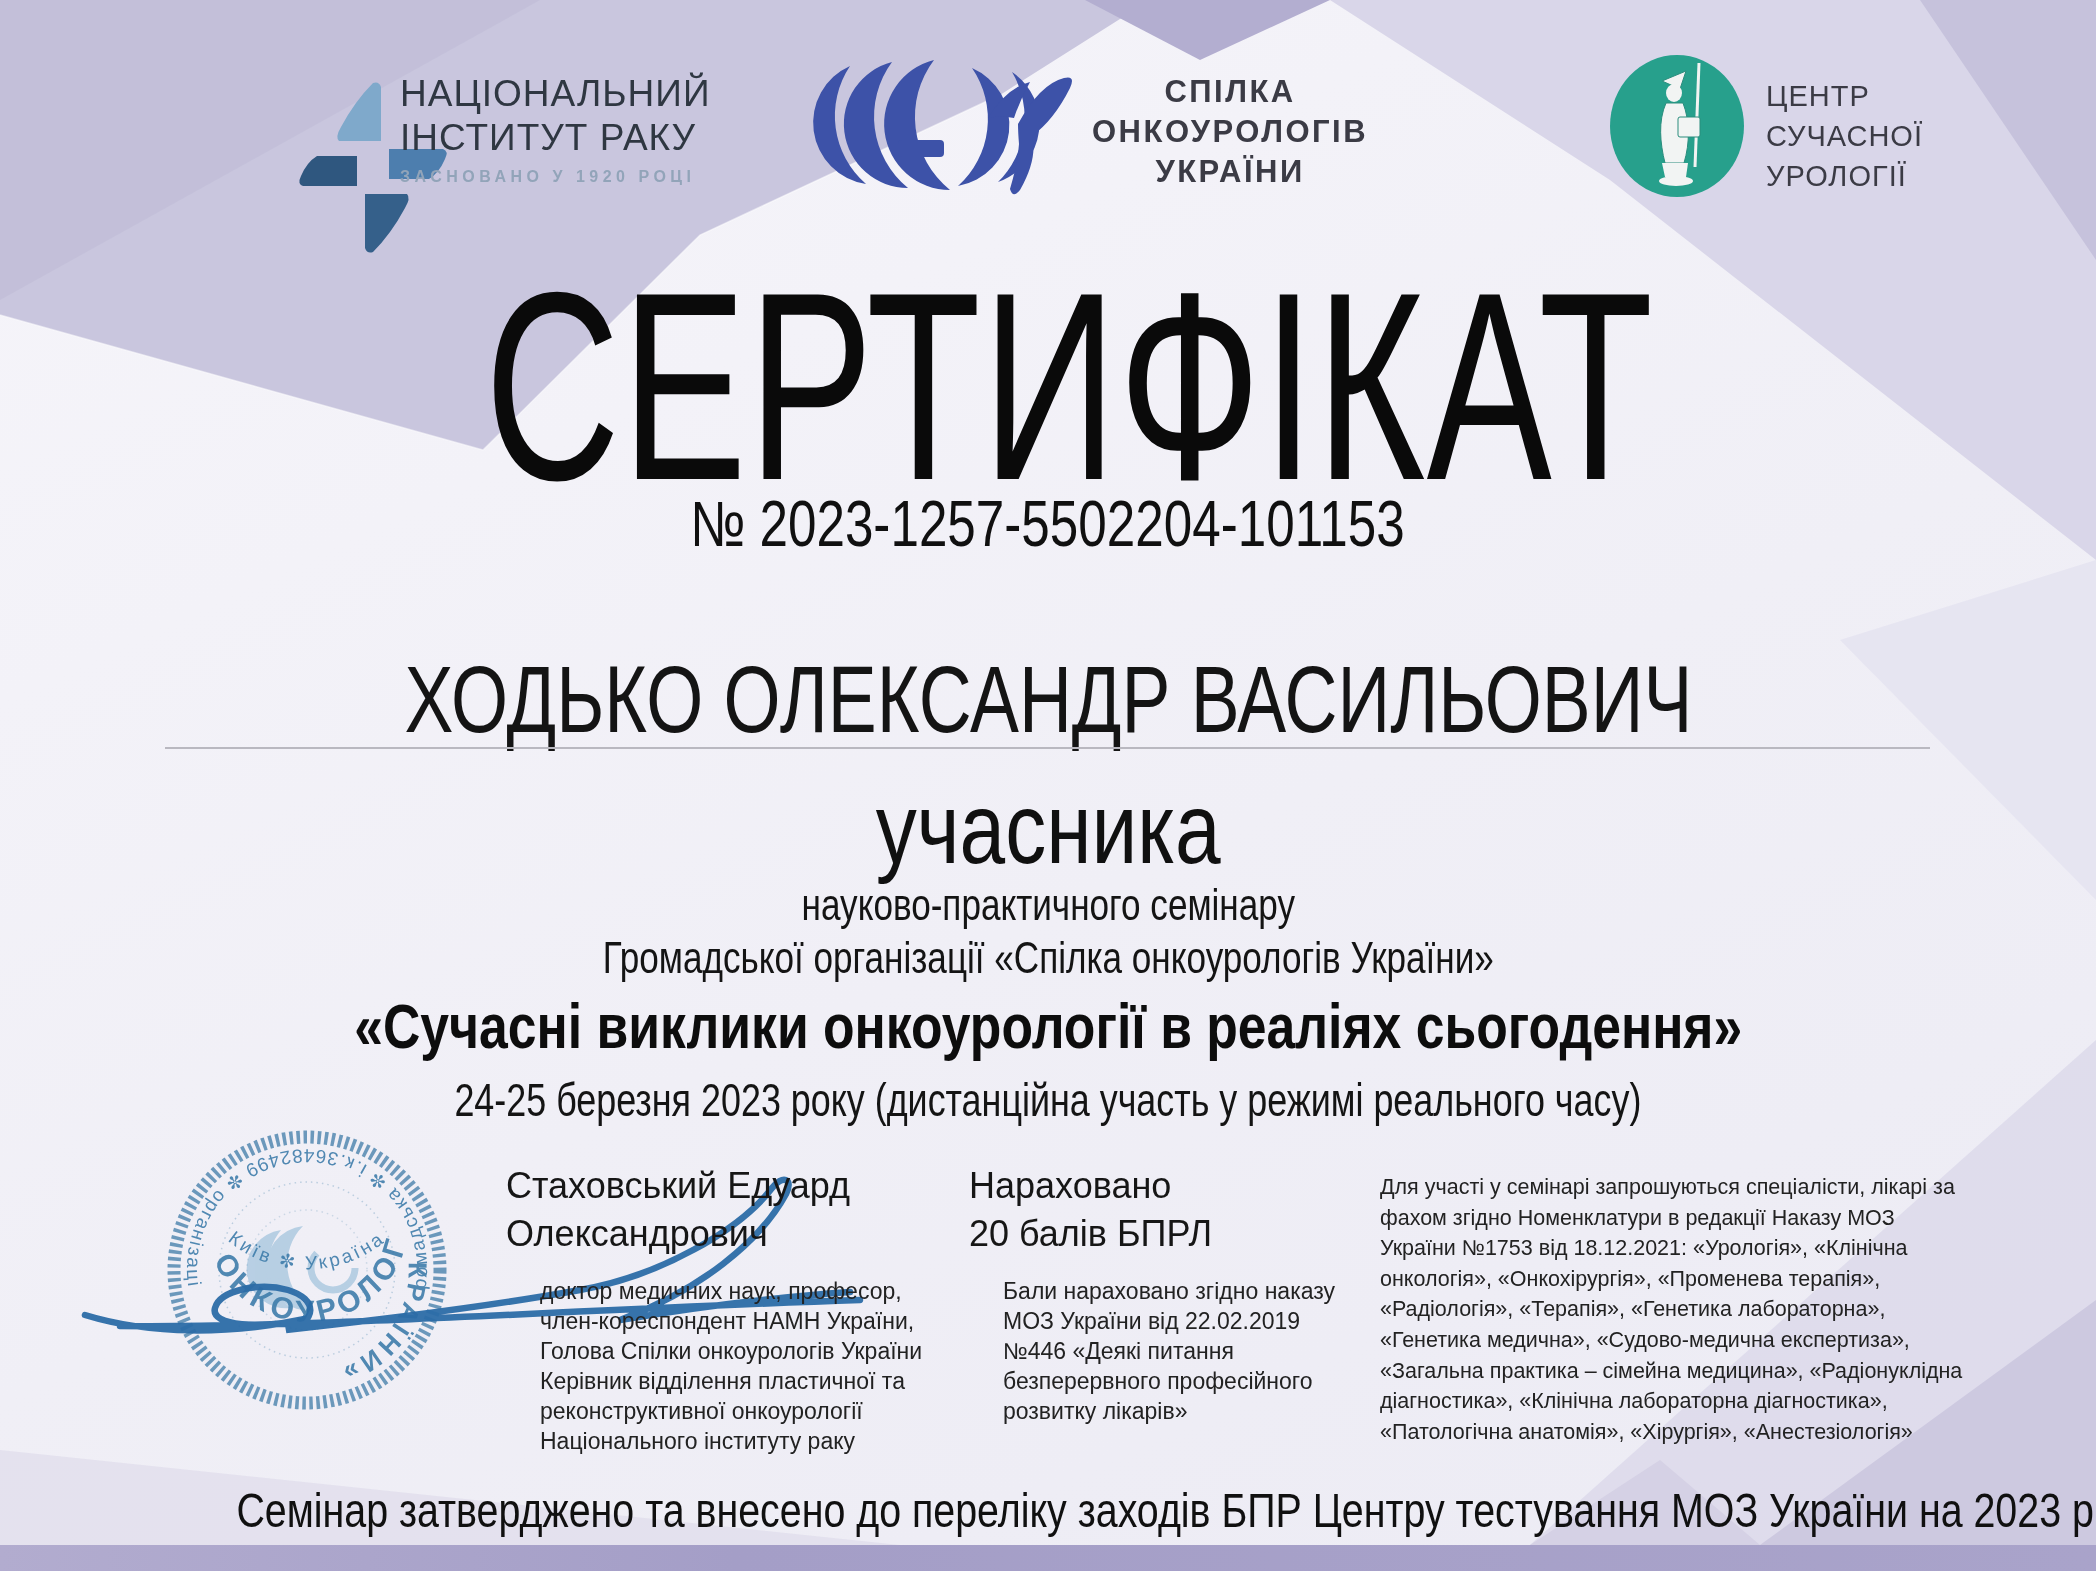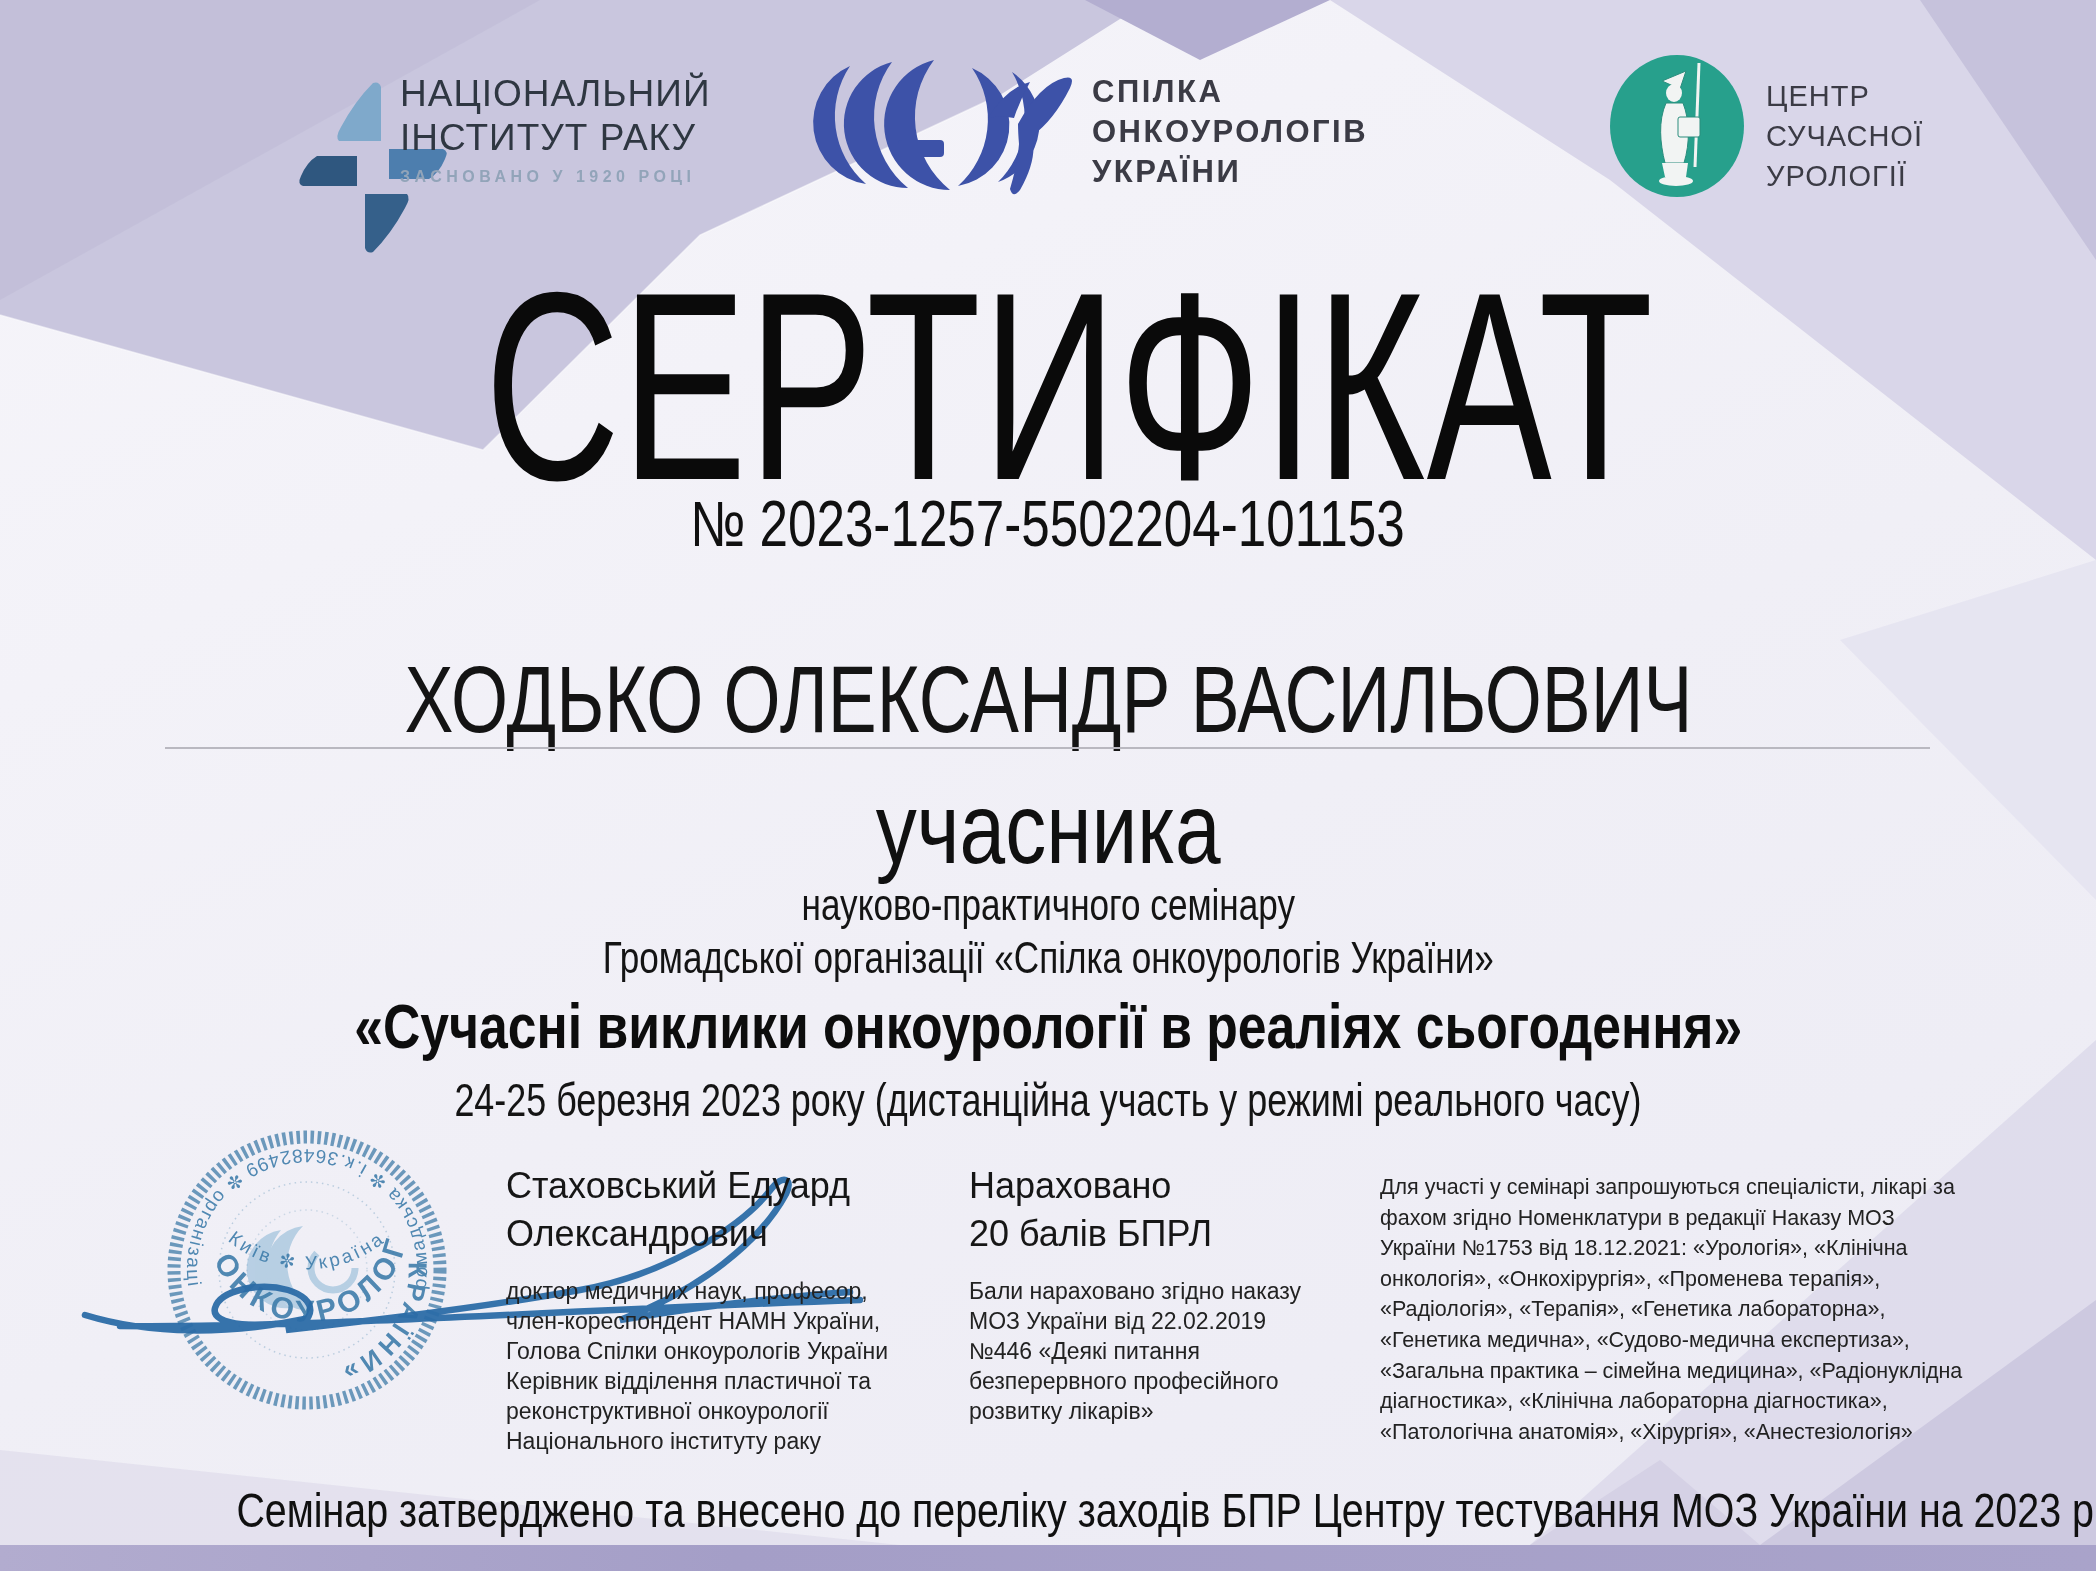--- a/index.html
+++ b/index.html
@@ -25,27 +25,27 @@
   .evt1 .cond,.evt2 .cond{transform:scaleX(.78);}
   .evtTitle{font-size:63px;font-weight:bold;color:#0d0d0d;}
   .evtTitle .cond{transform:scaleX(.82);}
   .evtDate{font-size:46px;color:#141414;}
   .evtDate .cond{transform:scaleX(.78);}
   .footerline{font-size:48px;color:#101010;}
   .footerline .cond{transform:scaleX(.82);}
   .col{position:absolute;}
   .col .head{font-size:36px;line-height:48px;color:#161616;}
   .col .body{margin-top:18px;font-size:23px;line-height:30px;color:#222;}
-  .col .body div{white-space:nowrap;}
+  .col .body div{white-space:nowrap;margin-left:34px;}
   .elig{font-size:21.5px;line-height:30.6px;color:#222;}
   .elig div{white-space:nowrap;}
   .logo-text{color:#383841;}
   .nir-line{font-size:37px;letter-spacing:1px;color:#2f3742;line-height:44px;}
   .nir-sub{font-size:16px;letter-spacing:4.5px;color:#92a4b9;margin-top:8px;font-weight:bold;}
-  .sou-line{font-size:31px;line-height:40px;letter-spacing:2.5px;font-weight:bold;color:#3b3b45;}
+  .sou-line{font-size:31px;line-height:40px;letter-spacing:2.5px;font-weight:bold;color:#3b3b45;text-align:center;}
   .csu-line{font-size:29px;line-height:40px;letter-spacing:1px;color:#3b3b45;}
   .teal-badge{position:absolute;left:1610px;top:55px;width:134px;height:142px;border-radius:50%;background:#27a08c;}
   .bottom-bar{position:absolute;left:0;top:1545px;width:2096px;height:26px;
     background:linear-gradient(90deg,#b2accf 0%,#a49ec7 35%,#a9a3ca 100%);}
 </style>
 </head>
 <body>
 
 <div class="cert">
 

